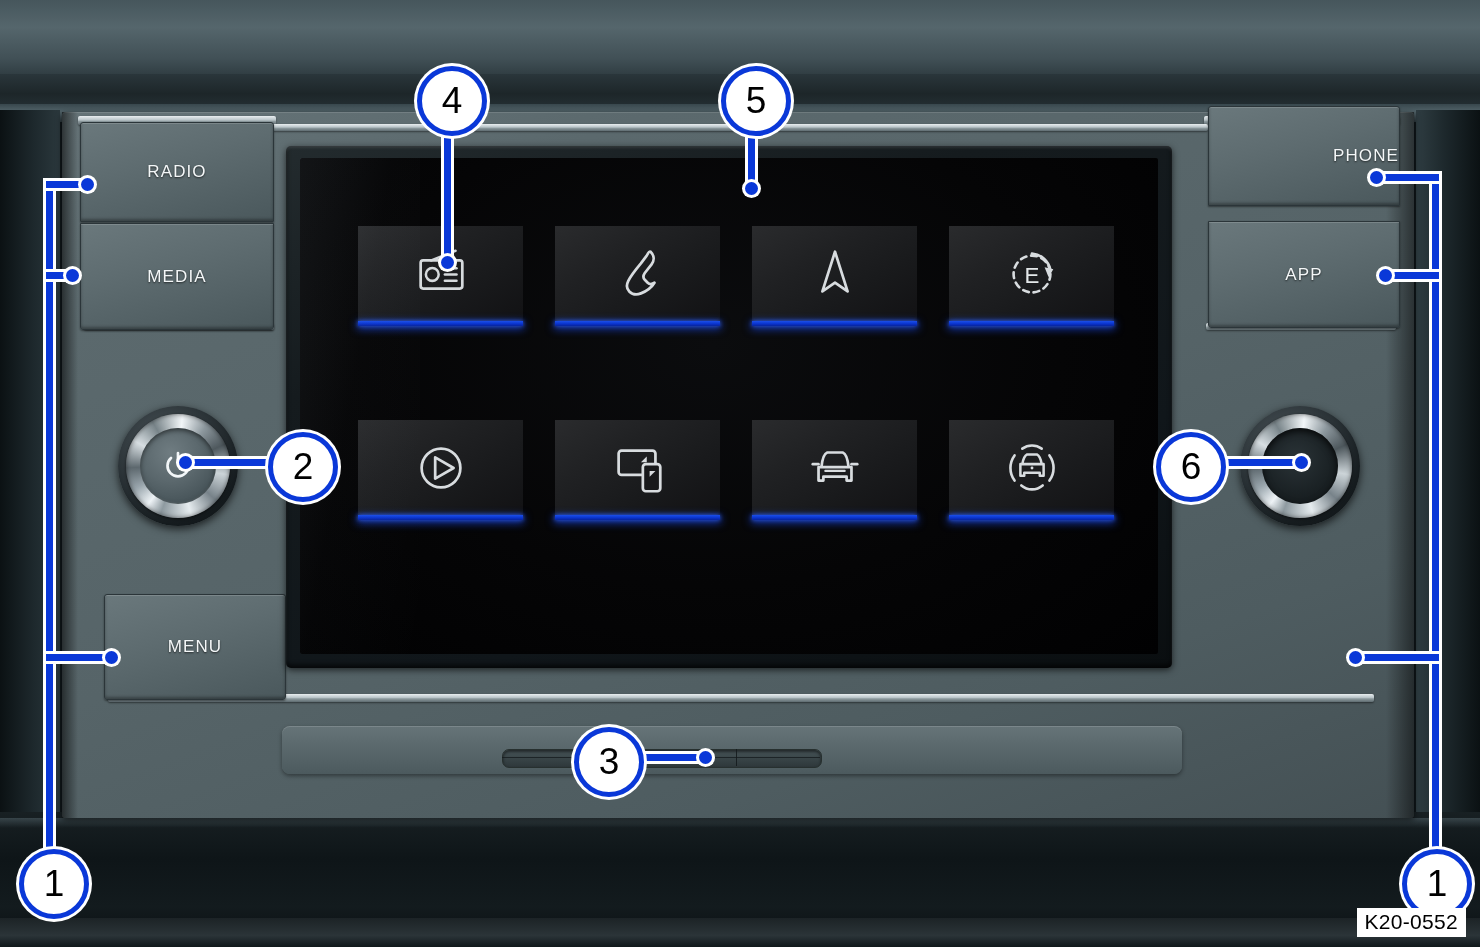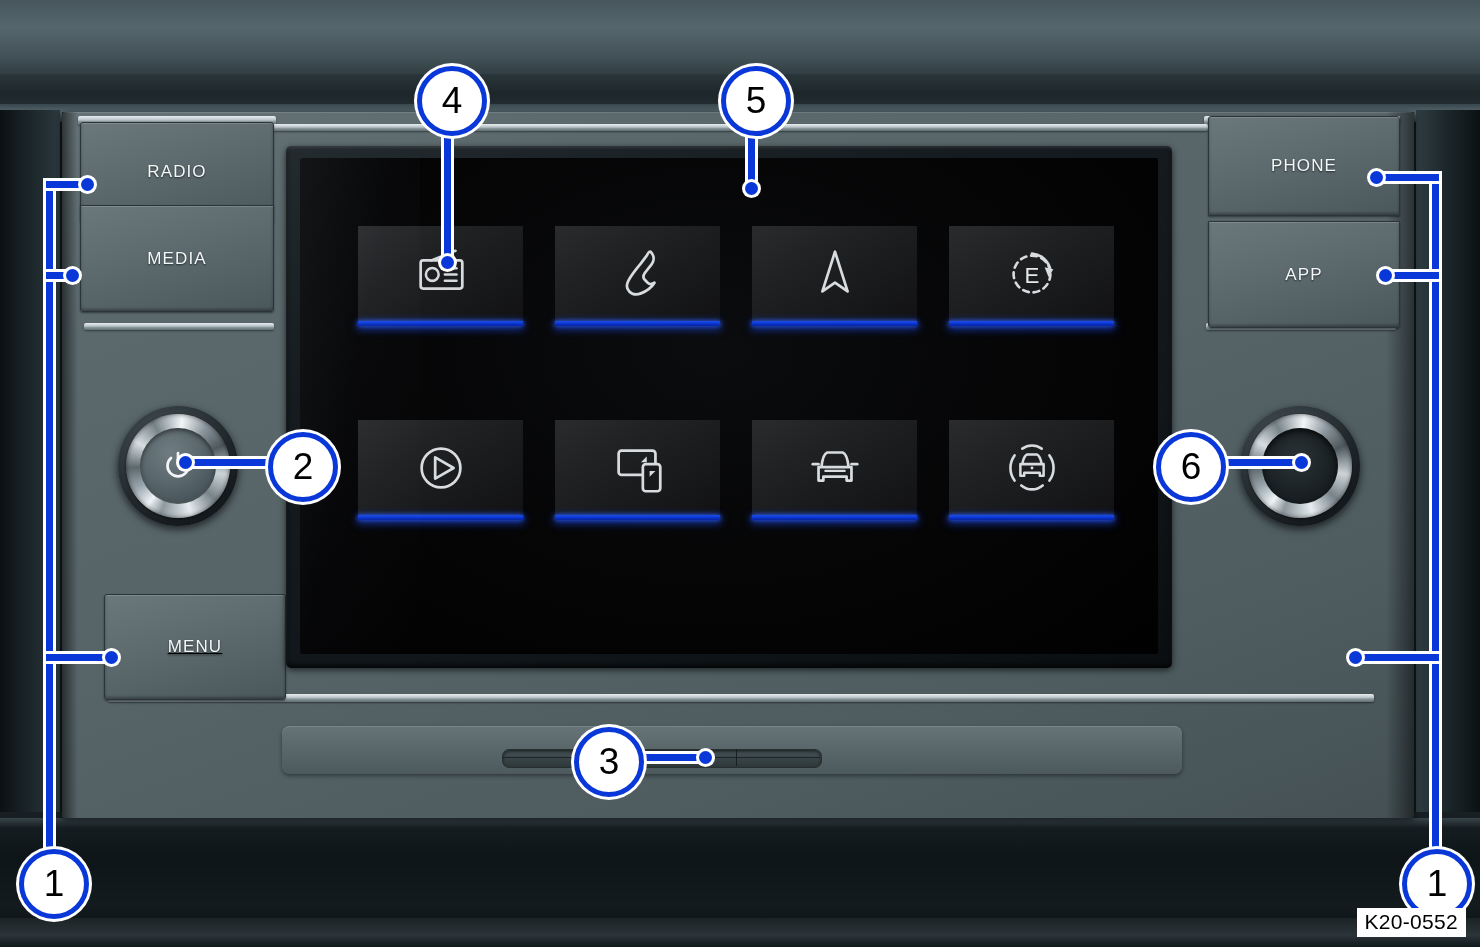--- a/index.html
+++ b/index.html
@@ -205,28 +205,28 @@
   <div class="chrome" style="left:78px;top:116px;width:198px;"></div>
   <div class="chrome" style="left:1204px;top:116px;width:196px;"></div>
   <div class="chrome" style="left:272px;top:124px;width:936px;height:7px;"></div>
   <div class="chrome" style="left:84px;top:323px;width:190px;height:7px;"></div>
   <div class="chrome" style="left:1206px;top:323px;width:190px;height:7px;"></div>
   <div class="chrome" style="left:108px;top:694px;width:1266px;height:8px;"></div>
 
   <div class="btn" style="left:80px;top:122px;width:192px;height:98px;border-radius:3px 3px 0 0;">
     <span>RADIO</span>
   </div>
-  <div class="btn" style="left:80px;top:205px;width:192px;height:105px;border-radius:0 0 3px 3px;text-align:right;">
+  <div class="btn" style="left:80px;top:223px;width:192px;height:105px;border-radius:0 0 3px 3px;text-align:right;">
     <span>MEDIA</span>
   </div>
-  <div class="btn" style="left:104px;top:594px;width:180px;height:104px;border-radius:3px;text-decoration:underline;">
+  <div class="btn" style="left:104px;top:594px;width:180px;height:104px;border-radius:3px;">
     <span>MENU</span>
   </div>
 
-  <div class="btn" style="left:1208px;top:116px;width:190px;height:98px;border-radius:3px 3px 0 0;">
+  <div class="btn" style="left:1208px;top:106px;width:190px;height:98px;border-radius:3px 3px 0 0;justify-content:flex-end;">
     <span>PHONE</span>
   </div>
   <div class="btn" style="left:1208px;top:221px;width:190px;height:105px;border-radius:0 0 3px 3px;">
     <span>APP</span>
   </div>
 
   <div class="bezel"></div>
   <div class="screen">
 
     <div class="tile" style="left:58px;top:68px;">

